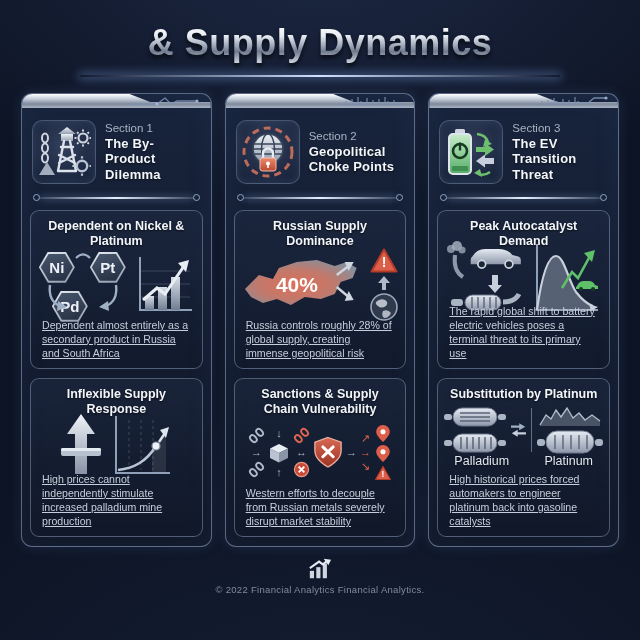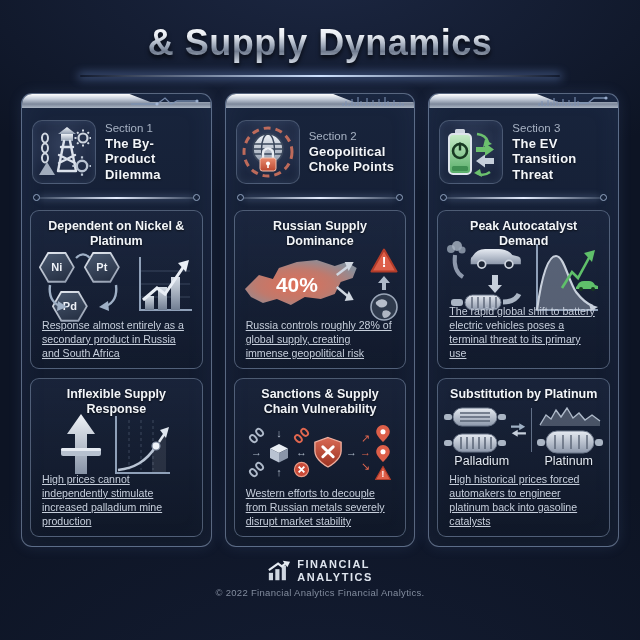--- a/index.html
+++ b/index.html
@@ -70,22 +70,22 @@
   .card-desc{color:#c6cedb;font-size:10.6px;line-height:1.33;padding:4px 5px 2px;text-decoration:underline;}
   
   .hexwrap{position:relative;width:90px;height:80px;flex:none;}
   .hex{position:absolute;width:36px;height:31px;
     clip-path:polygon(25% 0,75% 0,100% 50%,75% 100%,25% 100%,0 50%);
     background:linear-gradient(160deg,#e6ebf2,#8d98ab);}
   .hex::before{content:"";position:absolute;inset:2px;
     clip-path:polygon(25% 0,75% 0,100% 50%,75% 100%,25% 100%,0 50%);
     background:linear-gradient(160deg,#49586f,#232d40);}
   .hex span{position:relative;z-index:1;display:flex;width:100%;height:100%;
-    align-items:center;justify-content:center;font-weight:bold;font-size:11px;color:#eef2f8;}
-  .hex-ni{left:1px;top:7px;} .hex-pt{left:46px;top:7px;} .hex-pd{left:14px;top:46px;}
+    align-items:center;justify-content:center;font-weight:bold;font-size:15px;color:#eef2f8;}
+  .hex-ni{left:1px;top:7px;} .hex-pt{left:52px;top:7px;} .hex-pd{left:14px;top:46px;}
   .hexarrows{position:absolute;inset:0;}
   
   .sanc{display:flex;align-items:center;gap:3px;}
   .sanc-col{display:flex;flex-direction:column;align-items:center;gap:3px;}
   .mini{font-size:11px;line-height:1;}
   .gray{color:#aeb9c9;} .red{color:#e0664f;}
   .subst-labels{display:flex;justify-content:space-between;padding:0 10px;margin-top:2px;}
   .subst-label{font-weight:normal;font-size:12.5px;color:#e2e8f1;text-shadow:0 1px 2px rgba(0,0,0,.7);}
   .footer{margin-top:11px;text-align:center;}
   .brand{display:inline-flex;align-items:center;gap:6px;vertical-align:middle;}
@@ -173,21 +173,21 @@
             </defs>
           <path d="M5,4 V57 H57" stroke="#8fa0b8" stroke-width="2" fill="none"></path>
           <path d="M5,18 H55 M5,31 H55 M5,44 H55" stroke="#8fa0b8" stroke-width=".6" opacity=".5"></path>
           <rect x="10" y="43" width="9" height="14" fill="url(#barg1)"></rect>
           <rect x="23" y="34" width="9" height="23" fill="url(#barg1)"></rect>
           <rect x="36" y="24" width="9" height="33" fill="url(#barg1)"></rect>
           <polyline points="8,47 22,35 30,41 49,13" fill="none" stroke="#e9eef5" stroke-width="3"></polyline>
           <polygon points="43,10 54,7 51,19" fill="#e9eef5"></polygon>
         </svg>
       </div>
-      <div class="card-desc">Response almost entirely as a secondary product in Russia and South Africa</div>
+      <div class="card-desc">Dependent almost entirely as a secondary product in Russia and South Africa</div>
     </div>
 
     <div class="card">
       <div class="card-heading">Inflexible Supply Response</div>
       <div class="icon-row">
         <svg width="44" height="68" viewBox="0 0 44 68">
           <defs>
               <linearGradient id="arrg1" x1="0" y1="0" x2="0" y2="1">
             <stop offset="0" stop-color="#f0f3f8"></stop>
                 <stop offset="1" stop-color="#8793a6"></stop>
@@ -491,19 +491,15 @@
 
 <div class="footer">
   <div class="brand">
     <svg width="24" height="22" viewBox="0 0 26 22">
       <rect x="2" y="13" width="4.5" height="8" fill="#cfd6e0"></rect>
       <rect x="9" y="9" width="4.5" height="12" fill="#cfd6e0"></rect>
       <rect x="16" y="5" width="4.5" height="16" fill="#cfd6e0"></rect>
       <path d="M2,10 L12,3 L16,6 L21,2" stroke="#e6ebf2" stroke-width="2.2" fill="none"></path>
       <polygon points="17,0 25,1 22,7" fill="#e6ebf2"></polygon>
     </svg>
-    <div class="brand-text">
-      <div>FINANCIAL</div>
-      <div>ANALYTICS</div>
-    </div>
   </div>
   <div class="copyright">© 2022 Financial Analytics Financial Analytics.</div>
 </div>
 
 </body></html>

